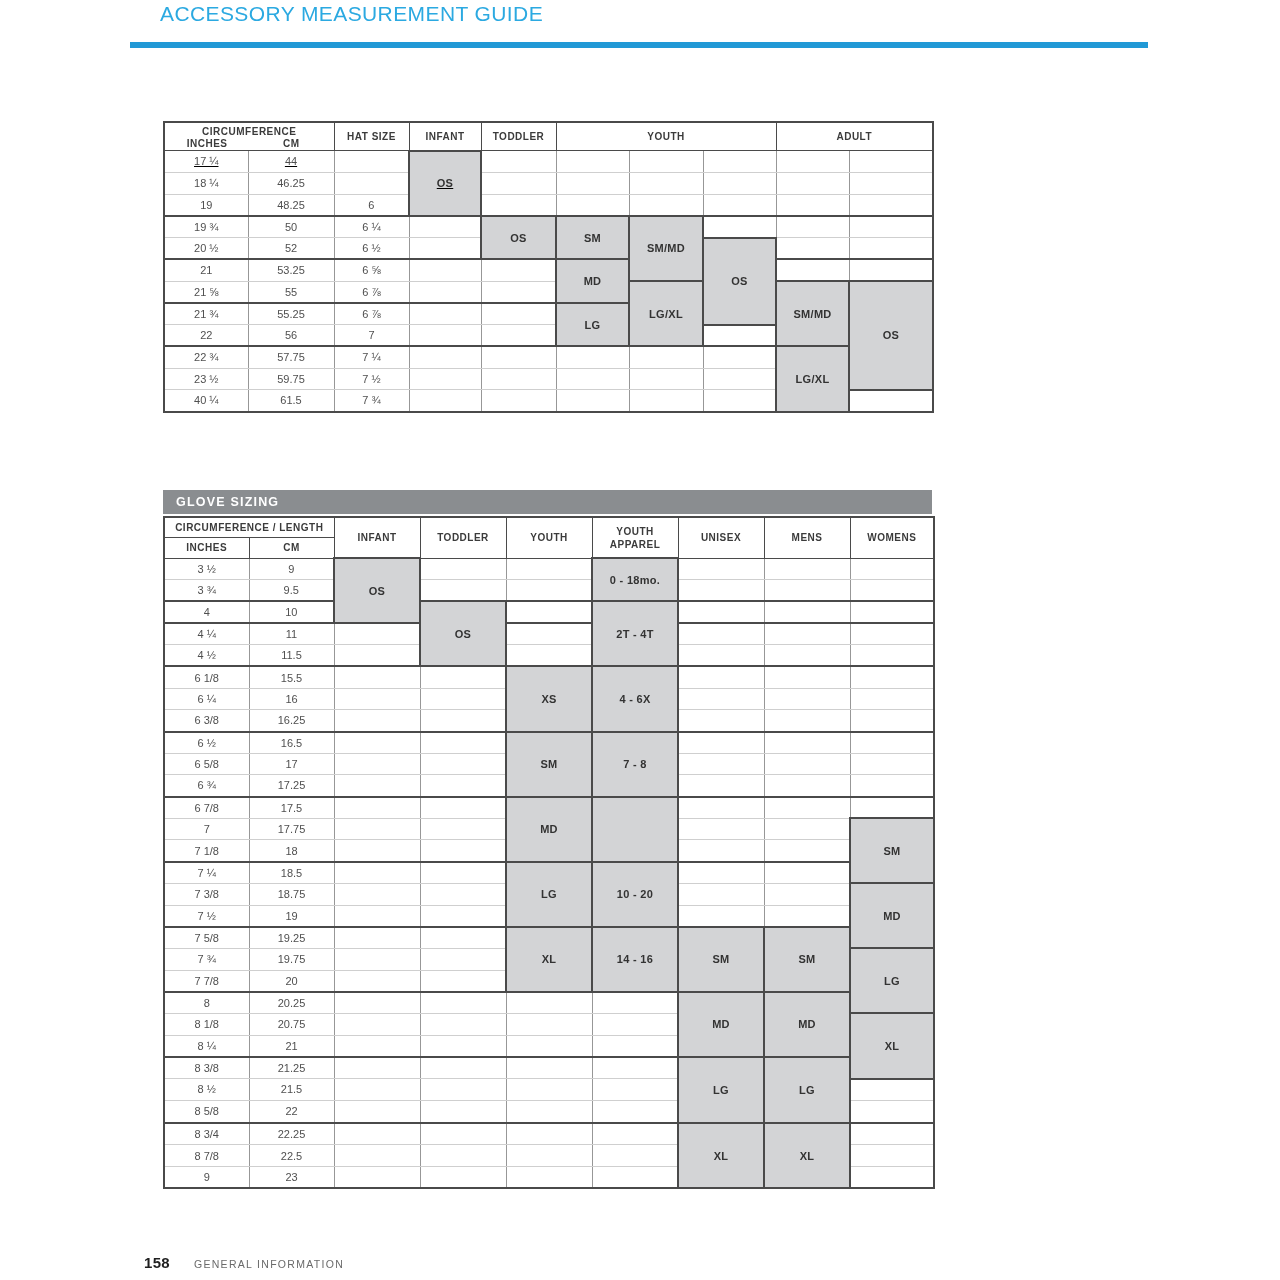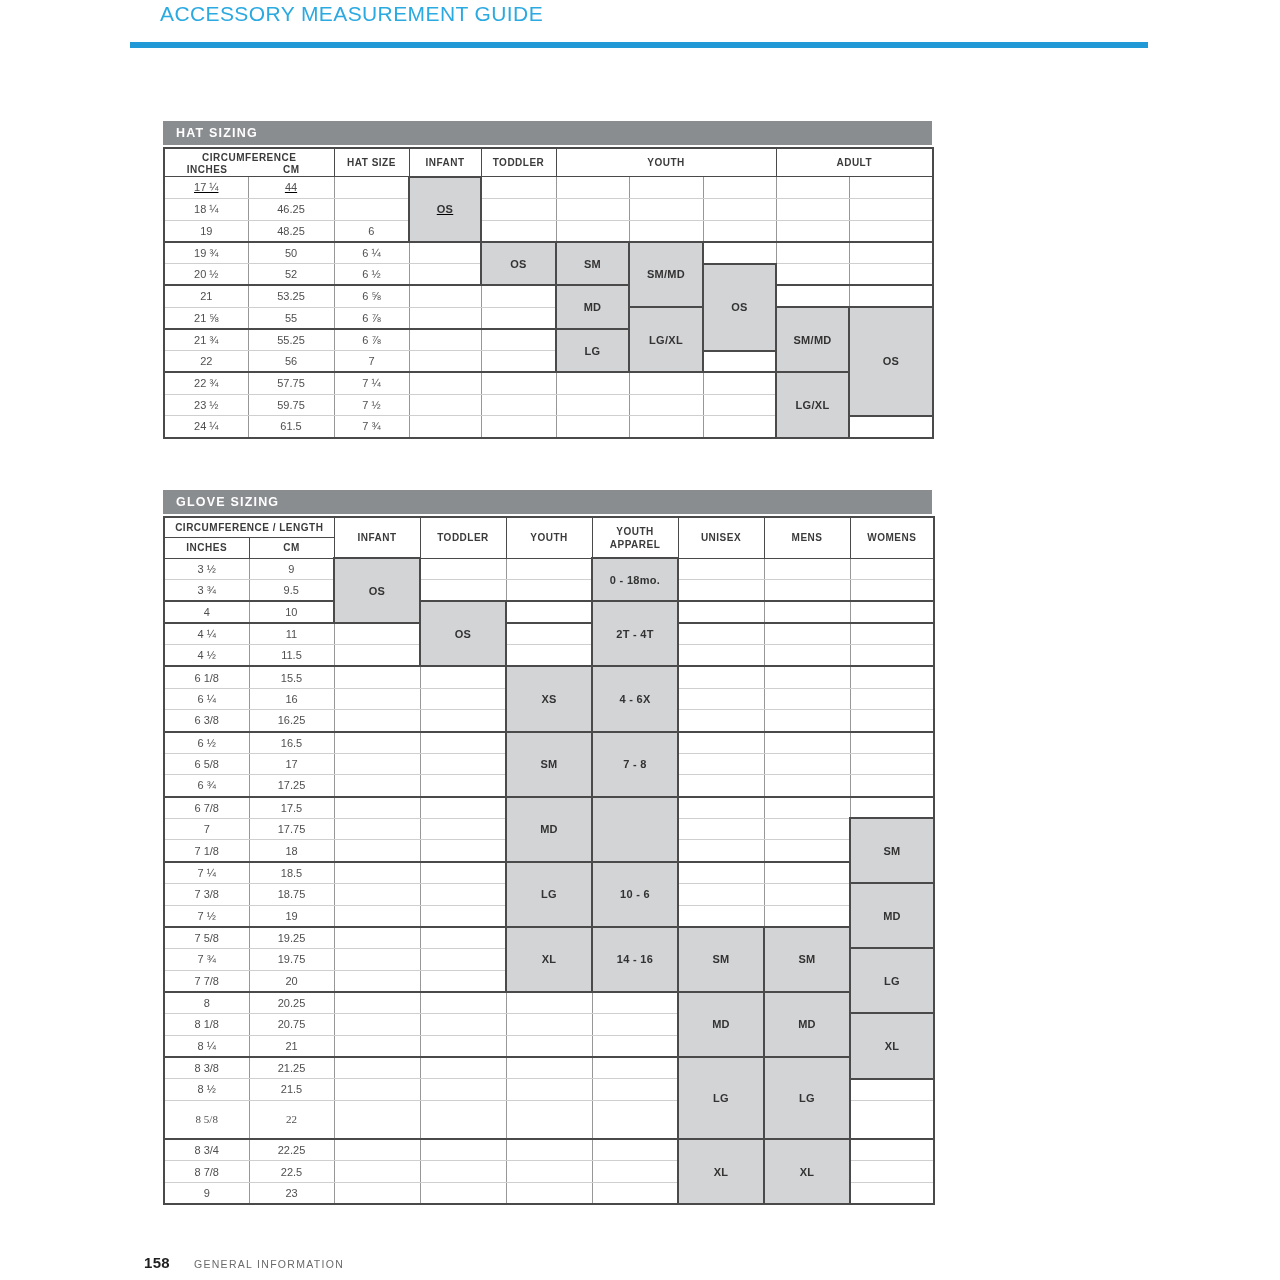--- a/index.html
+++ b/index.html
@@ -49,21 +49,20 @@
   .footer .num{font-size:15px;font-weight:bold;color:#1f1f1f;letter-spacing:.3px;}
   .footer .sec{font-size:10.5px;color:#6a6a6a;letter-spacing:1.3px;}
 </style>
 </head>
 <body>
 
 <div class="page-title">ACCESSORY MEASUREMENT GUIDE</div>
 <div class="rule"></div>
 
 <div class="tbl" id="hat">
-  <div class="table-title">HAT SIZING</div>
   <table>
       <colgroup>
         <col style="width: 84px;">
         <col style="width: 86px;">
         <col style="width: 75px;">
         <col style="width: 72px;">
         <col style="width: 75px;">
         <col style="width: 73px;">
         <col style="width: 74px;">
         <col style="width: 73px;">
@@ -193,21 +192,21 @@
           <td class="lead">23 ½</td>
           <td class="lead">59.75</td>
           <td class="lead">7 ½</td>
           <td></td>
           <td></td>
           <td></td>
           <td></td>
           <td></td>
         </tr>
         <tr style="height: 21.75px;">
-          <td class="lead">24 ¼</td>
+          <td class="lead">40 ¼</td>
           <td class="lead">61.5</td>
           <td class="lead">7 ¾</td>
           <td></td>
           <td></td>
           <td></td>
           <td></td>
           <td></td>
           <td></td>
         </tr>
       </tbody>
@@ -392,21 +391,21 @@
           <td></td>
           <td></td>
           <td></td>
         </tr>
         <tr class="grp" style="height: 21.7px;">
           <td class="lead">7 ¼</td>
           <td class="lead">18.5</td>
           <td></td>
           <td></td>
           <td class="block" rowspan="3">LG</td>
-          <td class="block" rowspan="3">10 - 6</td>
+          <td class="block" rowspan="3">10 - 20</td>
           <td></td>
           <td></td>
         </tr>
         <tr style="height: 21.7px;">
           <td class="lead">7 3/8</td>
           <td class="lead">18.75</td>
           <td></td>
           <td></td>
           <td></td>
           <td></td>
@@ -482,21 +481,21 @@
         </tr>
         <tr style="height: 21.7px;">
           <td class="lead">8 ½</td>
           <td class="lead">21.5</td>
           <td></td>
           <td></td>
           <td></td>
           <td></td>
           <td></td>
         </tr>
-        <tr style="height: 39px; font-family: Liberation Serif, serif;">
+        <tr style="height: 23px;">
           <td class="lead">8 5/8</td>
           <td class="lead">22</td>
           <td></td>
           <td></td>
           <td></td>
           <td></td>
           <td></td>
         </tr>
         <tr class="grp" style="height: 21.7px; margin-top: 20px;">
           <td class="lead">8 3/4</td>

